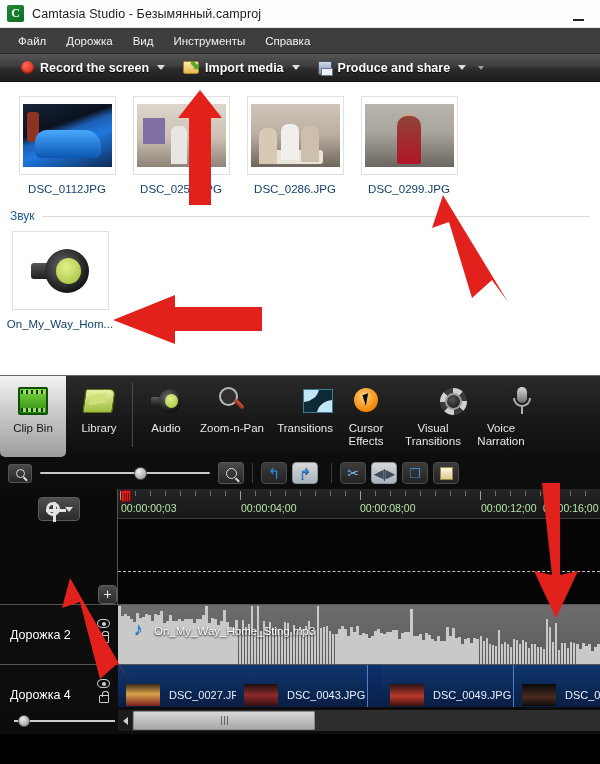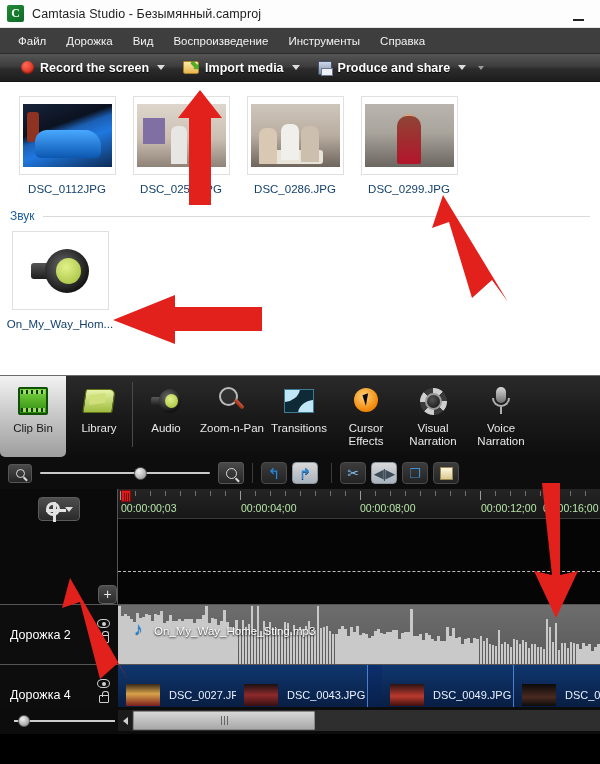--- a/index.html
+++ b/index.html
@@ -100,21 +100,21 @@
   .audio-lbl{margin-top:8px;font-size:11.5px;color:#13406b;}
 
   
   .tabstrip {
     height: 82px; display:flex; align-items:stretch;
     background: linear-gradient(to bottom,#2a2a2a 0%,#1a1a1a 50%,#0d0d0d 100%);
     border-top:1px solid #6b6b6b;
   }
   .tab { width:66px; display:flex; flex-direction:column; align-items:center; justify-content:flex-start;
     padding-top:8px; cursor:pointer; position:relative;}
-  .tab.wide { width:68px; }
+  .tab.wide { width:68px;align-items:flex-end; }
   .tab .ic { height:34px; display:flex; align-items:center; justify-content:center; }
   .tab .tl { color:#e8e8e8; font-size:11.5px; text-align:center; line-height:13px; margin-top:4px; }
   .tab.active { background:linear-gradient(to bottom,#f3f3f3 0%,#cfcfcf 40%,#9d9d9d 100%); border-radius:0 0 5px 5px; }
   .tab.active .tl { color:#161616; }
   .tab-sep { width:1px; background:#4a4a4a; margin:6px 0 10px 0; }
 
   .ic-clipbin{width:30px;height:28px;background:linear-gradient(#7ed63f,#2f8c12);border:2px solid #0f4f06;border-radius:2px;position:relative;}
   .ic-clipbin:before{content:"";position:absolute;left:1px;right:1px;top:1px;height:4px;background:repeating-linear-gradient(90deg,#123b07 0 2px,#9ade63 2px 5px);}
   .ic-clipbin:after{content:"";position:absolute;left:1px;right:1px;bottom:1px;height:4px;background:repeating-linear-gradient(90deg,#123b07 0 2px,#9ade63 2px 5px);}
   .ic-library{width:30px;height:24px;background:linear-gradient(#e8f4a8,#9fbd3f);border:1px solid #5e7318;border-radius:2px 6px 2px 2px;transform:skewX(-8deg);position:relative;}
@@ -237,21 +237,20 @@
     <div class="title-text">Camtasia Studio - Безымянный.camproj</div>
     <div class="min-btn">
         <i></i>
       </div>
   </div>
 
   <div class="menubar">
     <div class="menu-item">Файл</div>
     <div class="menu-item">Дорожка</div>
     <div class="menu-item">Вид</div>
-    <div class="menu-item">Воспроизведение</div>
     <div class="menu-item">Инструменты</div>
     <div class="menu-item">Справка</div>
   </div>
 
   <div class="toolbar">
     <div class="tb-btn">
       <span class="ico-rec"></span>
       <span class="lbl">Record the screen</span>
       <span class="caret"></span>
     </div>
@@ -363,21 +362,21 @@
             <span class="glow"></span>
             <span class="ptr"></span>
           </div>
         </div>
       <div class="tl">Cursor Effects</div>
     </div>
     <div class="tab wide">
       <div class="ic">
           <div class="ic-visual"></div>
         </div>
-      <div class="tl">Visual Narration</div>
+      <div class="tl">Visual Transitions</div>
     </div>
     <div class="tab wide">
       <div class="ic">
           <div class="ic-voice">
             <span class="cap"></span>
             <span class="arc"></span>
             <span class="st"></span>
           </div>
         </div>
       <div class="tl">Voice Narration</div>

